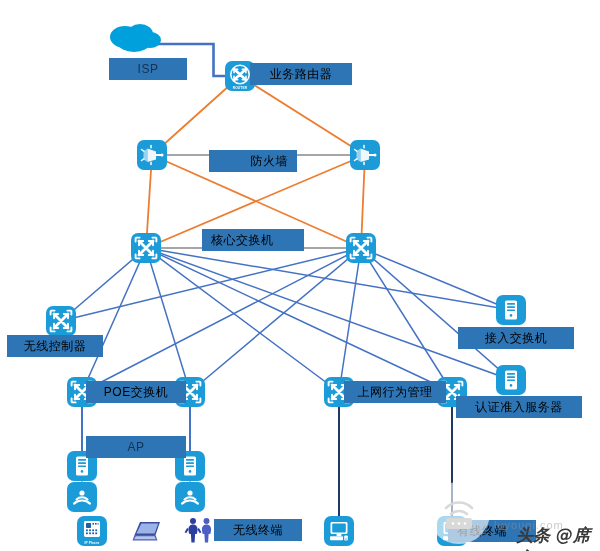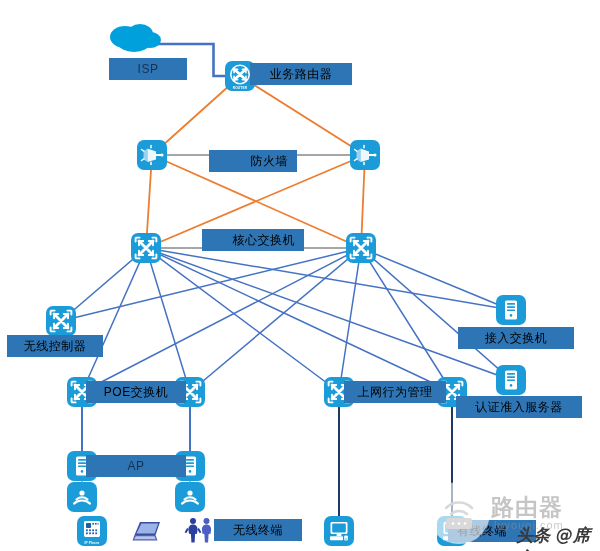--- a/index.html
+++ b/index.html
@@ -362,44 +362,43 @@
             <circle cx="22" cy="23" r=".7" fill="#1B9BD8"></circle>
           </svg>
         </span>
       </div>
     </div>
 
   <div id="plates-layer">
       <div class="plate en" style="left: 148px; top: 69px; min-width: 60px; text-align: center;">ISP</div>
       <div class="plate" style="left: 301px; top: 74px; min-width: 84px; text-align: center;">业务路由器</div>
       <div class="plate" style="left: 253px; top: 161px; min-width: 70px; text-align: right;">防火墙</div>
-      <div class="plate" style="left: 253px; top: 240px; min-width: 84px; text-align: right;">核心交换机</div>
+      <div class="plate" style="left: 253px; top: 240px; min-width: 84px; text-align: left;">核心交换机</div>
       <div class="plate" style="left: 55px; top: 346px; min-width: 78px; text-align: center;">无线控制器</div>
       <div class="plate" style="left: 136px; top: 392px; min-width: 82px; text-align: center;">POE交换机</div>
       <div class="plate" style="left: 395px; top: 392px; min-width: 84px; text-align: center;">上网行为管理</div>
       <div class="plate" style="left: 516px; top: 338px; min-width: 98px; text-align: center;">接入交换机</div>
       <div class="plate" style="left: 519px; top: 407px; min-width: 108px; text-align: center;">认证准入服务器</div>
-      <div class="plate en" style="left: 136px; top: 466px; min-width: 82px; text-align: center;">AP</div>
+      <div class="plate en" style="left: 136px; top: 447px; min-width: 82px; text-align: center;">AP</div>
       <div class="plate" style="left: 258px; top: 530px; min-width: 70px; text-align: center;">无线终端</div>
       <div class="plate" style="left: 492px; top: 531px; min-width: 70px; text-align: left;">有线终端</div>
     </div>
 
   <div class="wm" style="left:0;top:0;width:600px;height:551px;">
     <div class="wm-ring" style="left:428px;top:482px;">
       <svg viewBox="0 0 62 62" width="62" height="62">
         <g fill="none" stroke="#d9d9d9" stroke-width="2.6" stroke-linecap="round">
           <path d="M18 26 A18 18 0 0 1 44 26"></path>
           <path d="M23 32 A12 12 0 0 1 39 32"></path>
         </g>
         <rect x="18" y="36" width="26" height="11" rx="2.5" fill="#d9d9d9"></rect>
         <g fill="#ffffff">
             <circle cx="25" cy="41.5" r="1.3"></circle>
             <circle cx="31" cy="41.5" r="1.3"></circle>
             <circle cx="37" cy="41.5" r="1.3"></circle>
           </g>
       </svg>
     </div>
-    <div class="wm-txt" style="left:491px;top:492px;">路由器</div>
     <div class="wm-sub" style="left:494px;top:519px;">luyouqi.com</div>
     <div class="wm-head" style="left:516px;top:524px;font-style:italic;">头条 @席宸</div>
   </div>
 
 </div>
 
 </body></html>

